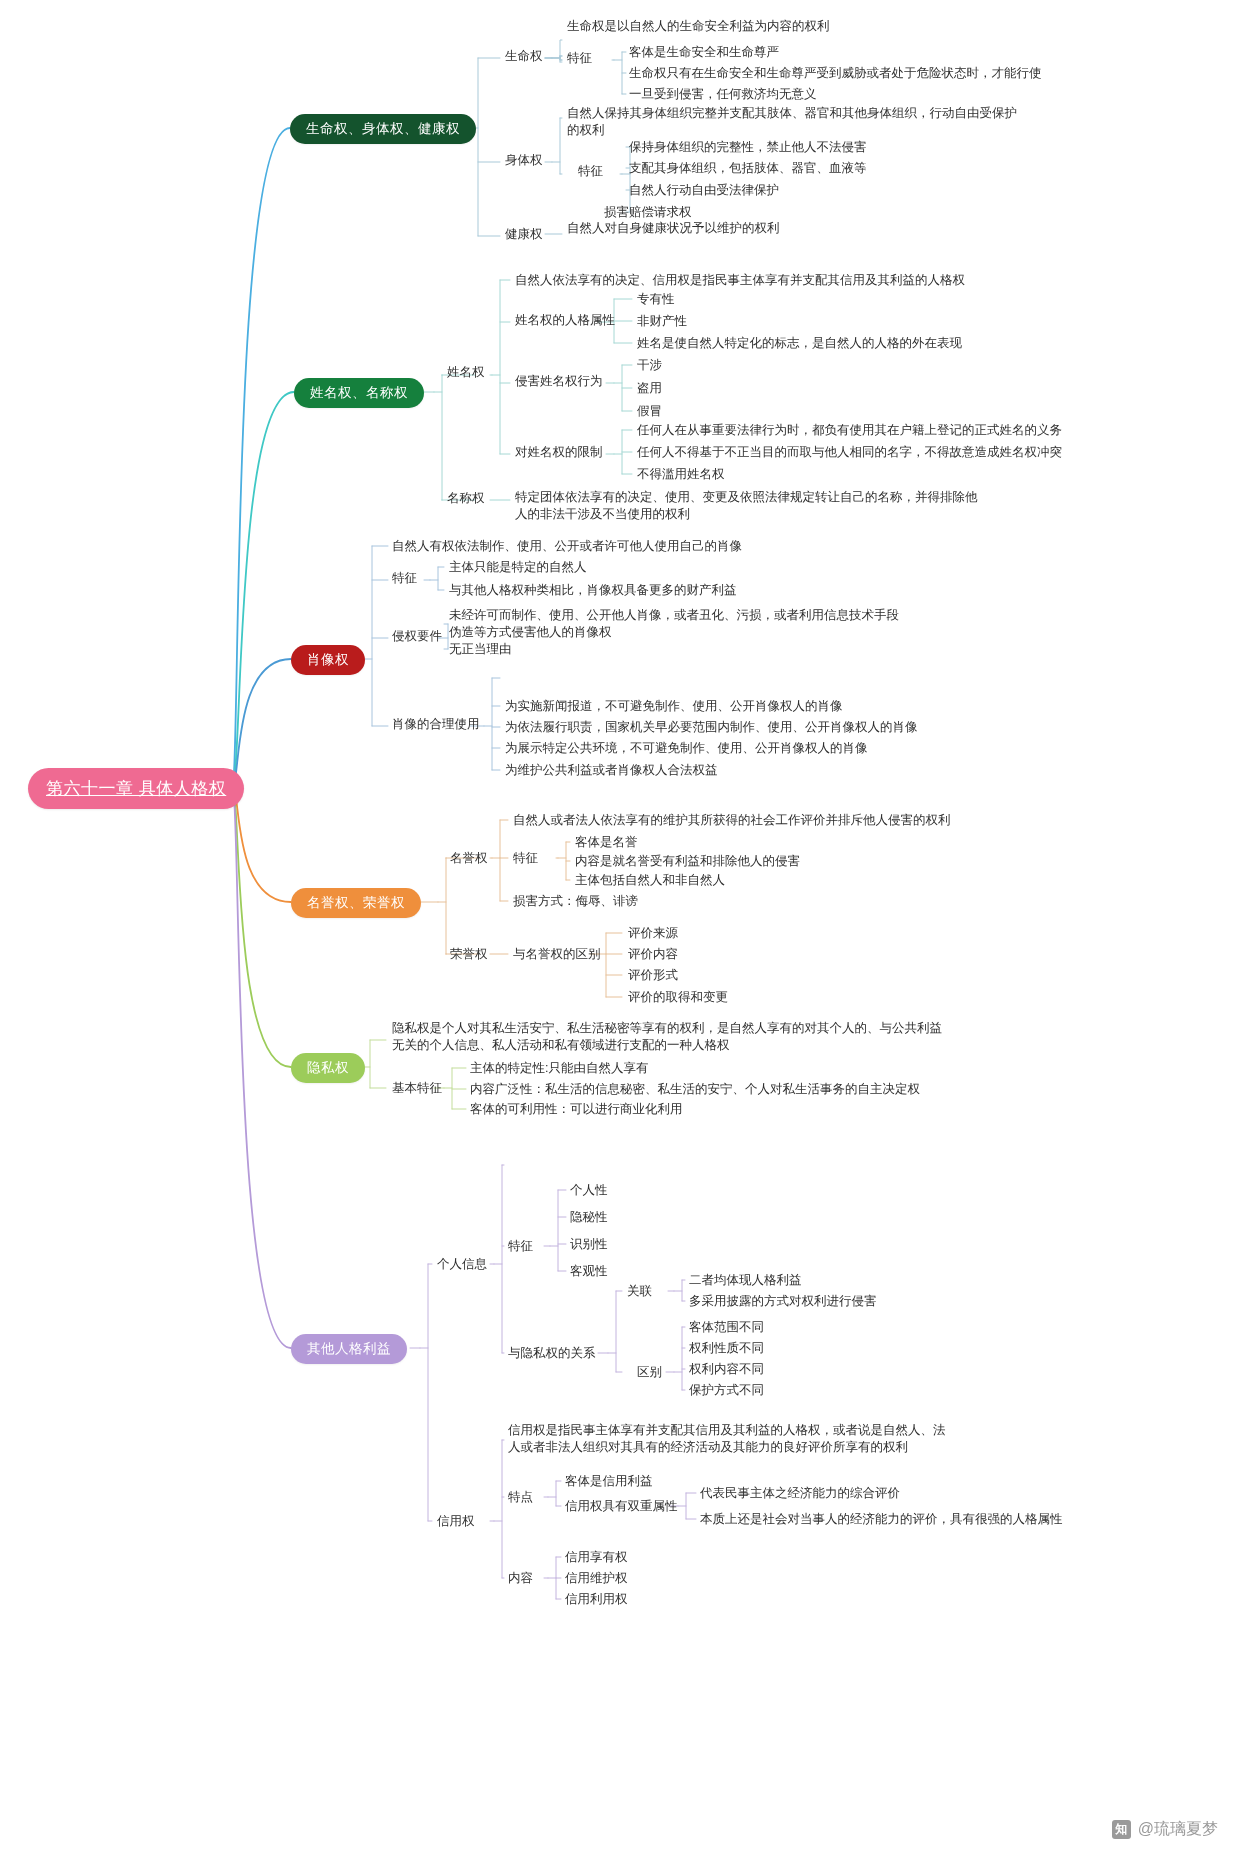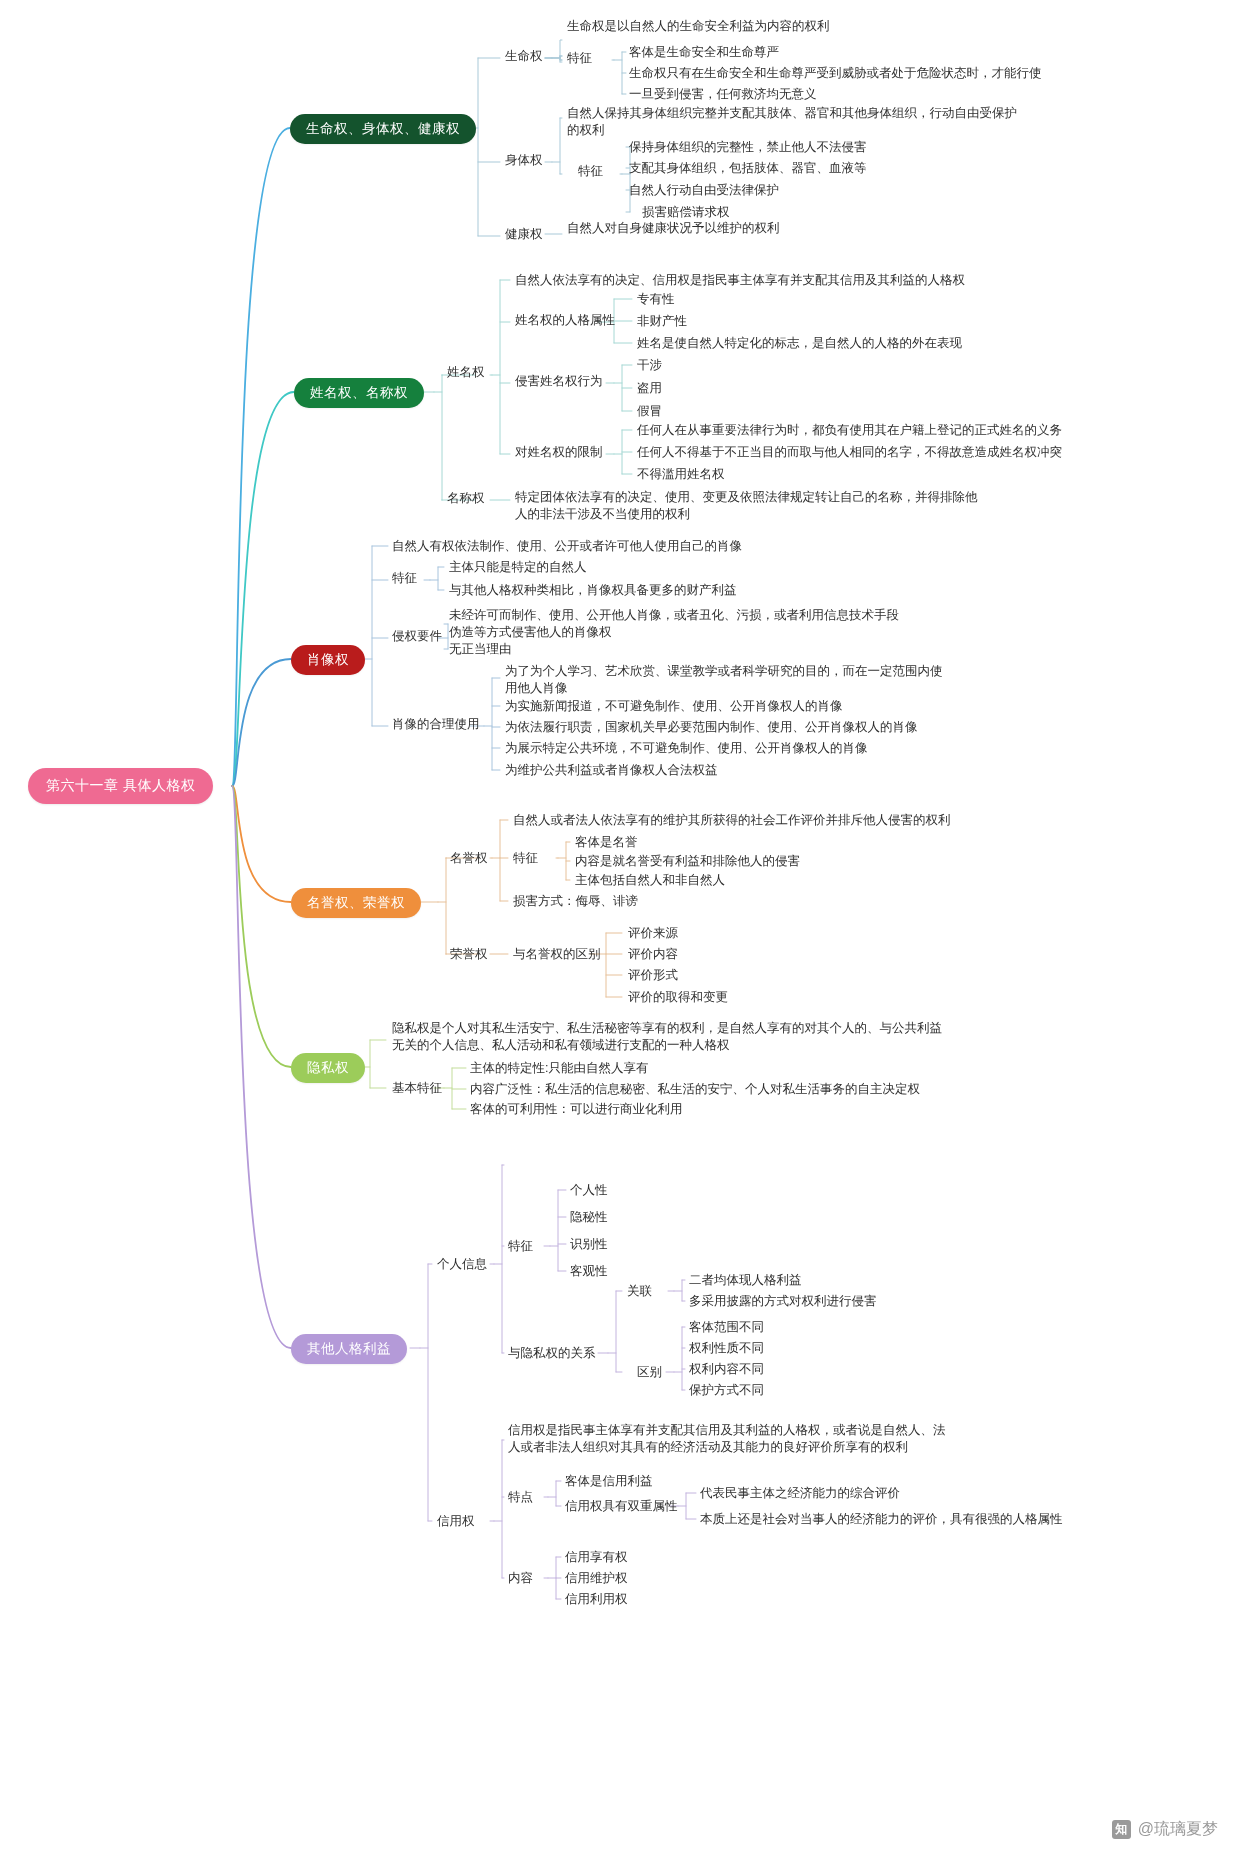--- a/index.html
+++ b/index.html
@@ -16,24 +16,25 @@
   svg.links { position:absolute; left:0; top:0; width:1240px; height:1854px; pointer-events:none; }
 
   .node { position:absolute; }
 
   
   .root {
     background:#ef6a92;
     color:#ffffff;
     border-radius:22px;
     padding:9px 18px;
-    font-size:14px;
+    font-size:17px;
     letter-spacing:0.5px;
     white-space:nowrap;
     box-shadow:0 1px 2px rgba(0,0,0,.08);
+    text-decoration:underline;
   }
   
   .l1 {
     color:#ffffff;
     border-radius:16px;
     padding:6px 16px;
     font-size:13.5px;
     white-space:nowrap;
     letter-spacing:0.5px;
     box-shadow:0 1px 2px rgba(0,0,0,.06);
@@ -280,21 +281,21 @@
   <div class="node t" style="left:629px; top:44px;">客体是生命安全和生命尊严</div>
   <div class="node t" style="left:629px; top:65px;">生命权只有在生命安全和生命尊严受到威胁或者处于危险状态时，才能行使</div>
   <div class="node t" style="left:629px; top:86px;">一旦受到侵害，任何救济均无意义</div>
 
   <div class="node t" style="left:505px; top:152px;">身体权</div>
   <div class="node t wrap" style="left:567px; top:105px; width:460px;">自然人保持其身体组织完整并支配其肢体、器官和其他身体组织，行动自由受保护的权利</div>
   <div class="node t" style="left:578px; top:163px;">特征</div>
   <div class="node t" style="left:629px; top:139px;">保持身体组织的完整性，禁止他人不法侵害</div>
   <div class="node t" style="left:629px; top:160px;">支配其身体组织，包括肢体、器官、血液等</div>
   <div class="node t" style="left:629px; top:182px;">自然人行动自由受法律保护</div>
-  <div class="node t" style="left:642px; top:204px;">损害赔偿请求权</div>
+  <div class="node t" style="left:604px; top:204px;">损害赔偿请求权</div>
 
   <div class="node t" style="left:505px; top:226px;">健康权</div>
   <div class="node t" style="left:567px; top:220px;">自然人对自身健康状况予以维护的权利</div>
 
   <div class="node l1 c-teal" style="left:294px; top:378px;">姓名权、名称权</div>
 
   <div class="node t" style="left:447px; top:364px;">姓名权</div>
   <div class="node t" style="left:515px; top:272px;">自然人依法享有的决定、信用权是指民事主体享有并支配其信用及其利益的人格权</div>
 
   <div class="node t" style="left:515px; top:312px;">姓名权的人格属性</div>
@@ -320,21 +321,20 @@
   <div class="node t" style="left:392px; top:538px;">自然人有权依法制作、使用、公开或者许可他人使用自己的肖像</div>
   <div class="node t" style="left:392px; top:570px;">特征</div>
   <div class="node t" style="left:449px; top:559px;">主体只能是特定的自然人</div>
   <div class="node t" style="left:449px; top:582px;">与其他人格权种类相比，肖像权具备更多的财产利益</div>
 
   <div class="node t" style="left:392px; top:628px;">侵权要件</div>
   <div class="node t wrap" style="left:449px; top:607px; width:455px;">未经许可而制作、使用、公开他人肖像，或者丑化、污损，或者利用信息技术手段伪造等方式侵害他人的肖像权</div>
   <div class="node t" style="left:449px; top:641px;">无正当理由</div>
 
   <div class="node t" style="left:392px; top:716px;">肖像的合理使用</div>
-  <div class="node t wrap" style="left:505px; top:663px; width:440px;">为了为个人学习、艺术欣赏、课堂教学或者科学研究的目的，而在一定范围内使用他人肖像</div>
   <div class="node t" style="left:505px; top:698px;">为实施新闻报道，不可避免制作、使用、公开肖像权人的肖像</div>
   <div class="node t" style="left:505px; top:719px;">为依法履行职责，国家机关早必要范围内制作、使用、公开肖像权人的肖像</div>
   <div class="node t" style="left:505px; top:740px;">为展示特定公共环境，不可避免制作、使用、公开肖像权人的肖像</div>
   <div class="node t" style="left:505px; top:762px;">为维护公共利益或者肖像权人合法权益</div>
 
   <div class="node l1 c-orange" style="left:291px; top:888px;">名誉权、荣誉权</div>
 
   <div class="node t" style="left:450px; top:850px;">名誉权</div>
   <div class="node t" style="left:513px; top:812px;">自然人或者法人依法享有的维护其所获得的社会工作评价并排斥他人侵害的权利</div>
   <div class="node t" style="left:513px; top:850px;">特征</div>

